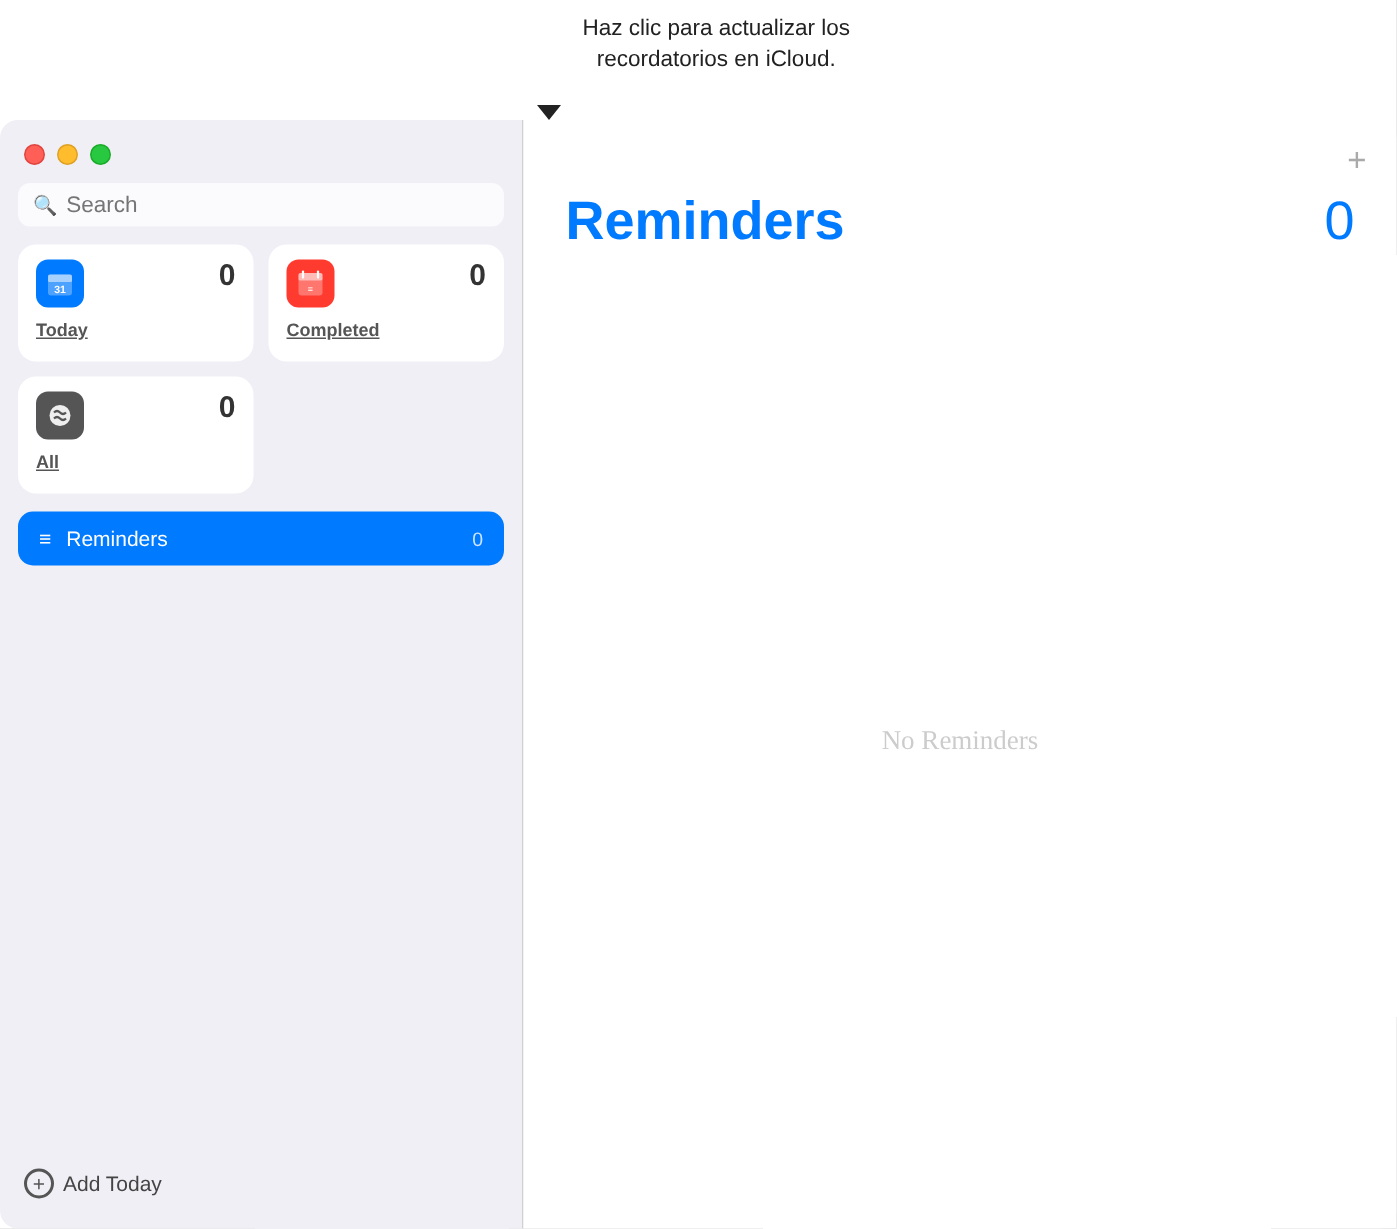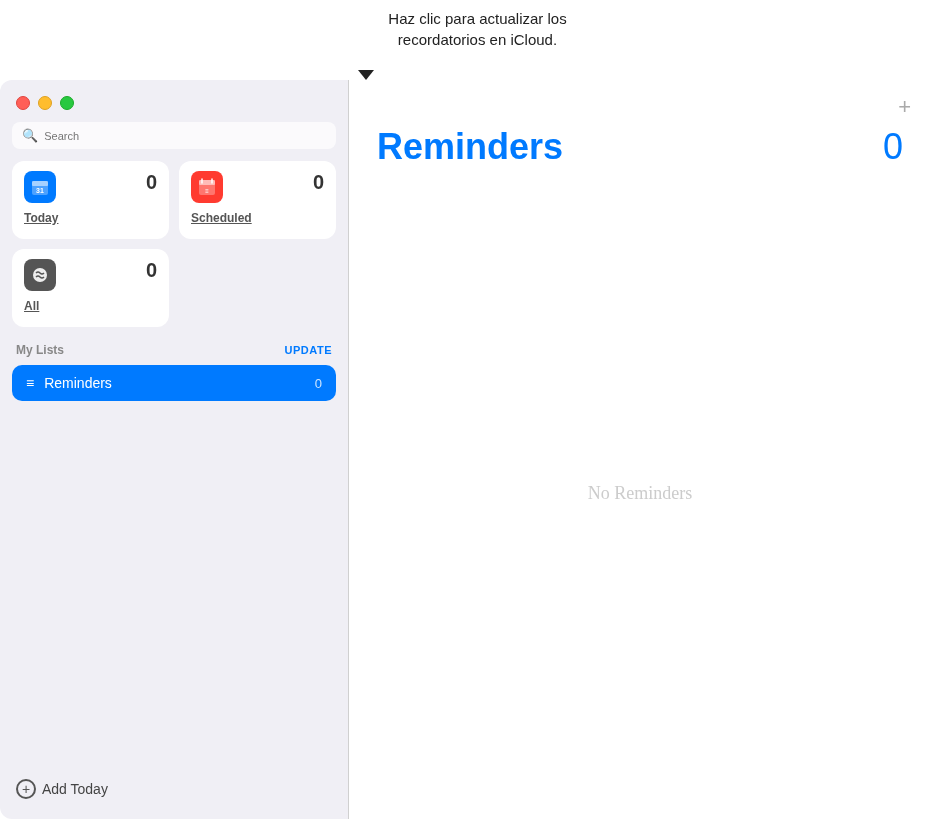--- a/index.html
+++ b/index.html
@@ -108,21 +108,21 @@
     }
 
     .search-icon-svg {
       color: #888;
       font-size: 13px;
     }
 
     .search-input {
       border: none;
       background: transparent;
-      font-size: 11px;
+      font-size: 15px;
       color: #555;
       outline: none;
       flex: 1;
     }
 
     
     .smart-lists {
       display: grid;
       grid-template-columns: 1fr 1fr;
       gap: 10px;
@@ -372,44 +372,40 @@
               <svg width="18" height="18" viewBox="0 0 18 18" fill="none">
                 <rect x="1" y="2" width="16" height="15" rx="2" fill="white" opacity="0.3"></rect>
                 <rect x="1" y="2" width="16" height="5" rx="1" fill="white" opacity="0.5"></rect>
                 <line x1="4" y1="1" x2="4" y2="5" stroke="white" stroke-width="1.5" stroke-linecap="round"></line>
                 <line x1="14" y1="1" x2="14" y2="5" stroke="white" stroke-width="1.5" stroke-linecap="round"></line>
                 <text x="9" y="14.5" text-anchor="middle" font-size="6" fill="white" font-weight="bold">≡</text>
               </svg>
             </div>
             <span class="smart-list-count">0</span>
           </div>
-          <div class="smart-list-label">Scheduled</div>
+          <div class="smart-list-label">Completed</div>
         </div>
 
         <div class="smart-list-card">
           <div class="smart-list-top">
             <div class="smart-list-icon icon-all">
               <svg width="18" height="18" viewBox="0 0 18 18" fill="none">
                 <circle cx="9" cy="9" r="7" fill="white" opacity="0.9"></circle>
                 <path d="M5 7 Q7 5 9 7 Q11 9 13 7" stroke="#555" stroke-width="1.5" fill="none"></path>
                 <path d="M5 11 Q7 9 9 11 Q11 13 13 11" stroke="#555" stroke-width="1.5" fill="none"></path>
               </svg>
             </div>
             <span class="smart-list-count">0</span>
           </div>
           <div class="smart-list-label">All</div>
         </div>
 
 
       </div>
 
-      <div class="my-lists-header">
-        <span class="my-lists-title">My Lists</span>
-        <button class="update-btn">UPDATE</button>
-      </div>
 
       <div class="list-item">
         <span class="list-item-icon">≡</span>
         <span class="list-item-name">Reminders</span>
         <span class="list-item-count">0</span>
       </div>
 
       <div class="sidebar-spacer"></div>
 
       <button class="add-list-btn">

